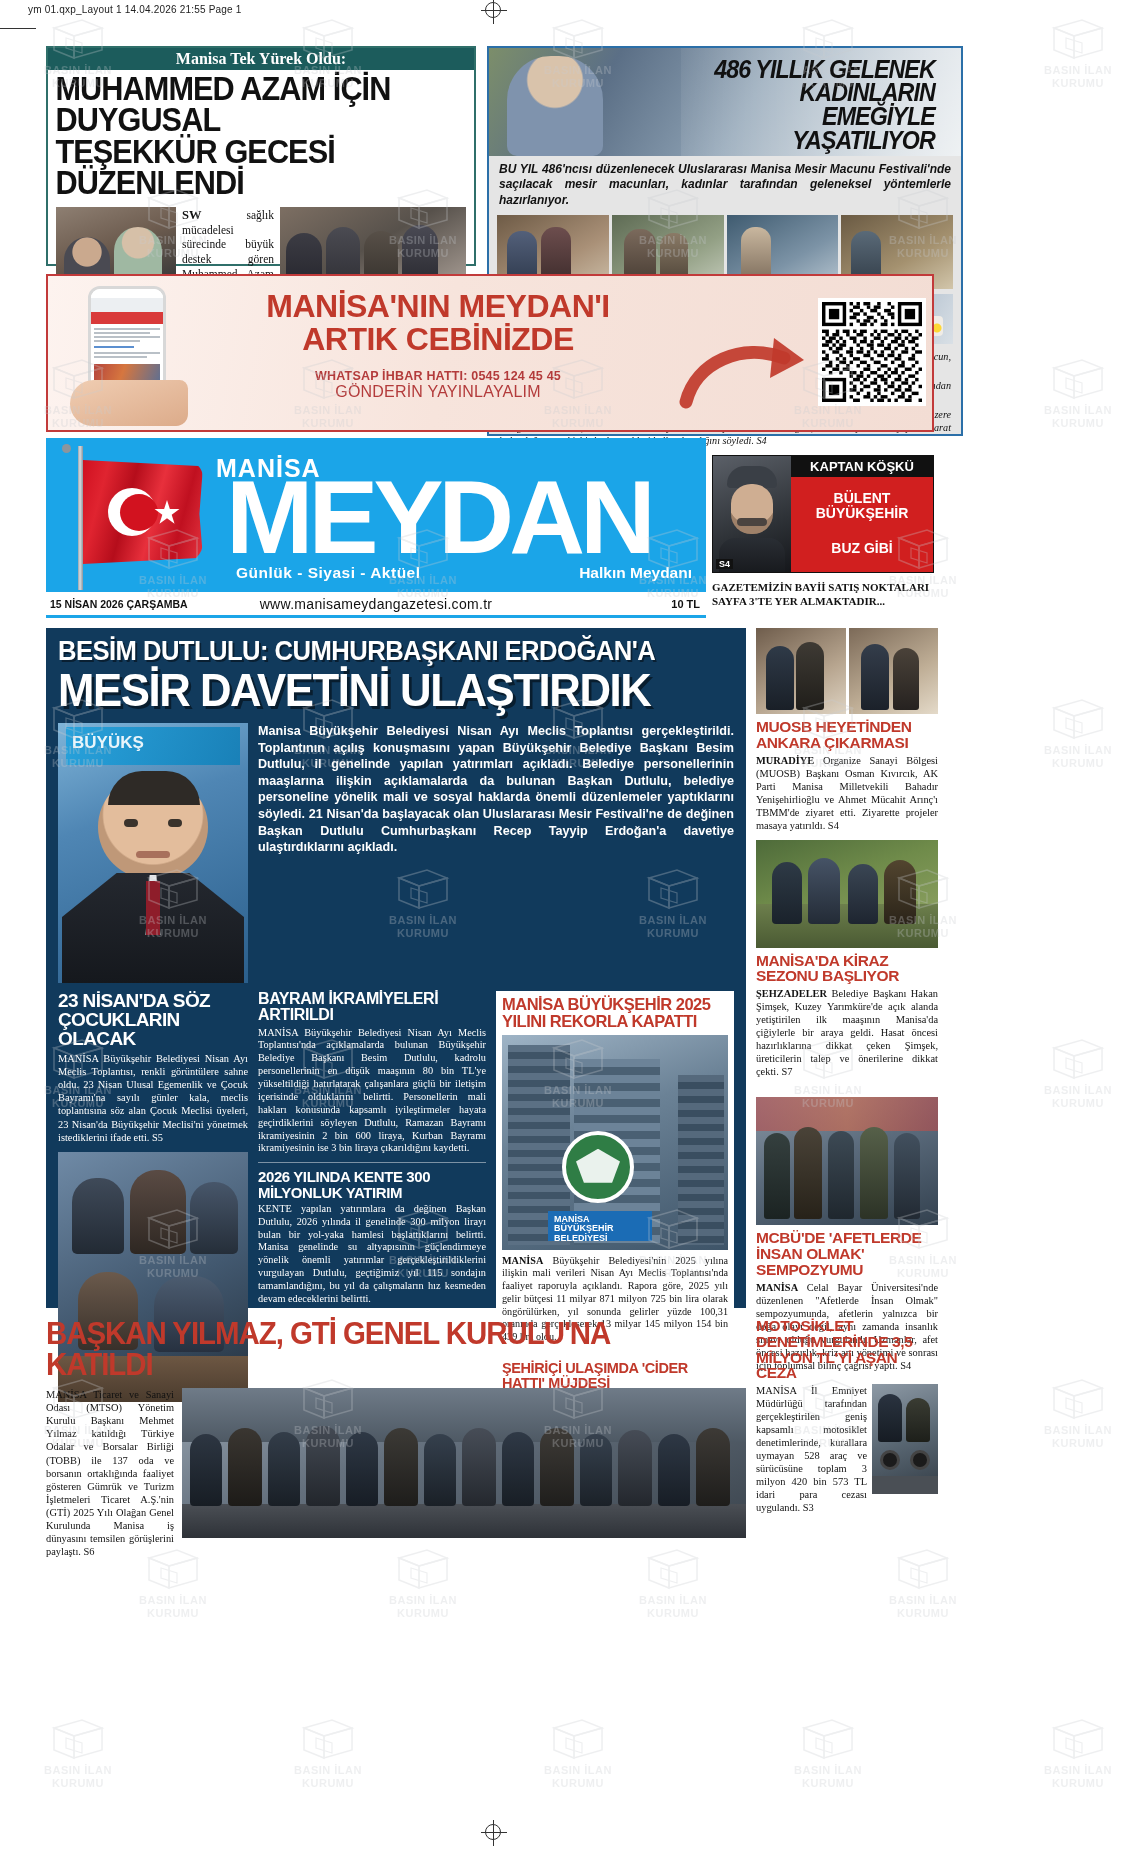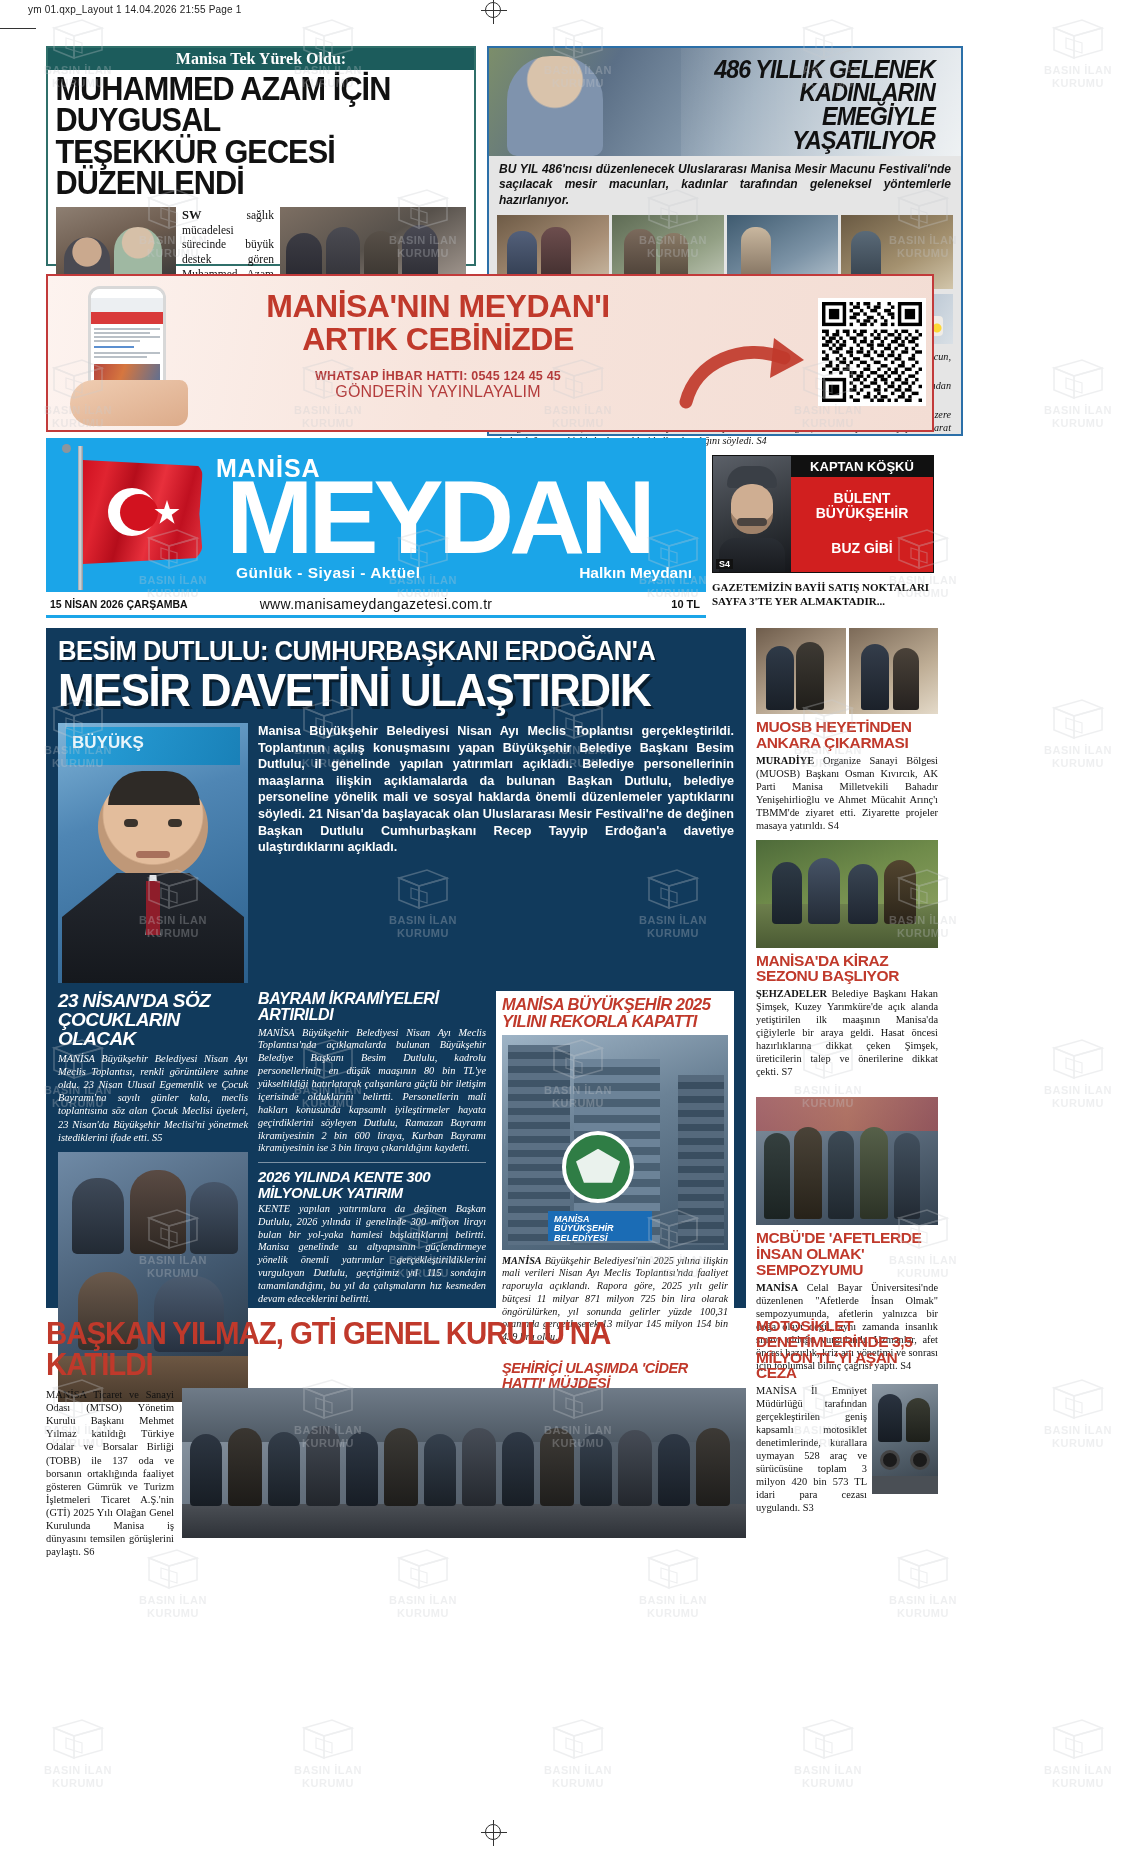--- a/index.html
+++ b/index.html
@@ -970,21 +970,21 @@
         <div style="position:absolute;left:78px;top:128px;width:34px;height:7px;background:#a8705c;border-radius:4px;"></div>
         <div style="position:absolute;left:4px;top:150px;width:182px;height:110px;background:linear-gradient(#24282f,#15181d);clip-path:polygon(30% 0,70% 0,100% 40%,100% 100%,0 100%,0 40%);"></div>
         <div style="position:absolute;left:78px;top:152px;width:34px;height:60px;background:#e7e9ec;clip-path:polygon(40% 0,60% 0,72% 100%,28% 100%);"></div>
         <div style="position:absolute;left:88px;top:158px;width:14px;height:54px;background:#8e1d2a;"></div>
       </div>
 
       <div style="flex:1;font-family:'Liberation Sans',sans-serif;font-weight:bold;font-size:12.6px;
                   line-height:1.32;color:#fff;text-align:justify;">Manisa Büyükşehir Belediyesi Nisan Ayı Meclis Toplantısı gerçekleştirildi. Toplantının açılış konuşmasını yapan Büyükşehir Belediye Başkanı Besim Dutlulu, il genelinde yapılan yatırımları açıkladı. Belediye personellerinin maaşlarına ilişkin açıklamalarda da bulunan Başkan Dutlulu, belediye personeline yönelik mali ve sosyal haklarda önemli düzenlemeler yaptıklarını söyledi. 21 Nisan'da başlayacak olan Uluslararası Mesir Festivali'ne de değinen Başkan Dutlulu Cumhurbaşkanı Recep Tayyip Erdoğan'a davetiye ulaştırdıklarını açıkladı.</div>
     </div>
 
-    <div style="display:flex;gap:10px;padding:8px 12px 0;font-style:italic;">
+    <div style="display:flex;gap:10px;padding:8px 12px 0;">
 
       <div style="width:190px;">
         <div style="font-family:'Liberation Sans',sans-serif;font-weight:bold;font-size:19px;color:#fff;line-height:1;letter-spacing:-.6px;margin-bottom:4px;">23 NİSAN'DA SÖZ ÇOCUKLARIN OLACAK</div>
         <div style="font-family:'Liberation Serif',serif;font-size:10.4px;line-height:1.26;color:#fff;text-align:justify;">MANİSA Büyükşehir Belediyesi Nisan Ayı Meclis Toplantısı, renkli görüntülere sahne oldu. 23 Nisan Ulusal Egemenlik ve Çocuk Bayramı'na sayılı günler kala, meclis toplantısına söz alan Çocuk Meclisi üyeleri, 23 Nisan'da Büyükşehir Meclisi'ni yönetmek istediklerini ifade etti. S5</div>
         <div class="photo" style="margin-top:8px;width:190px;height:250px;background:linear-gradient(155deg,#6f8aa6,#42586f 55%,#23303d);">
           <div style="position:absolute;left:14px;top:26px;width:52px;height:76px;background:linear-gradient(#3f4a59,#222a34);border-radius:24px 24px 5px 5px;"></div>
           <div style="position:absolute;left:72px;top:18px;width:56px;height:84px;background:linear-gradient(#5a4b44,#2e2722);border-radius:26px 26px 5px 5px;"></div>
           <div style="position:absolute;left:132px;top:30px;width:48px;height:72px;background:linear-gradient(#47566a,#252e39);border-radius:23px 23px 5px 5px;"></div>
           <div style="position:absolute;left:20px;top:120px;width:60px;height:78px;background:linear-gradient(#6b5a4c,#38302a);border-radius:28px 28px 5px 5px;"></div>
           <div style="position:absolute;left:96px;top:124px;width:70px;height:76px;background:linear-gradient(#4c5c70,#273140);border-radius:30px 30px 5px 5px;"></div>

